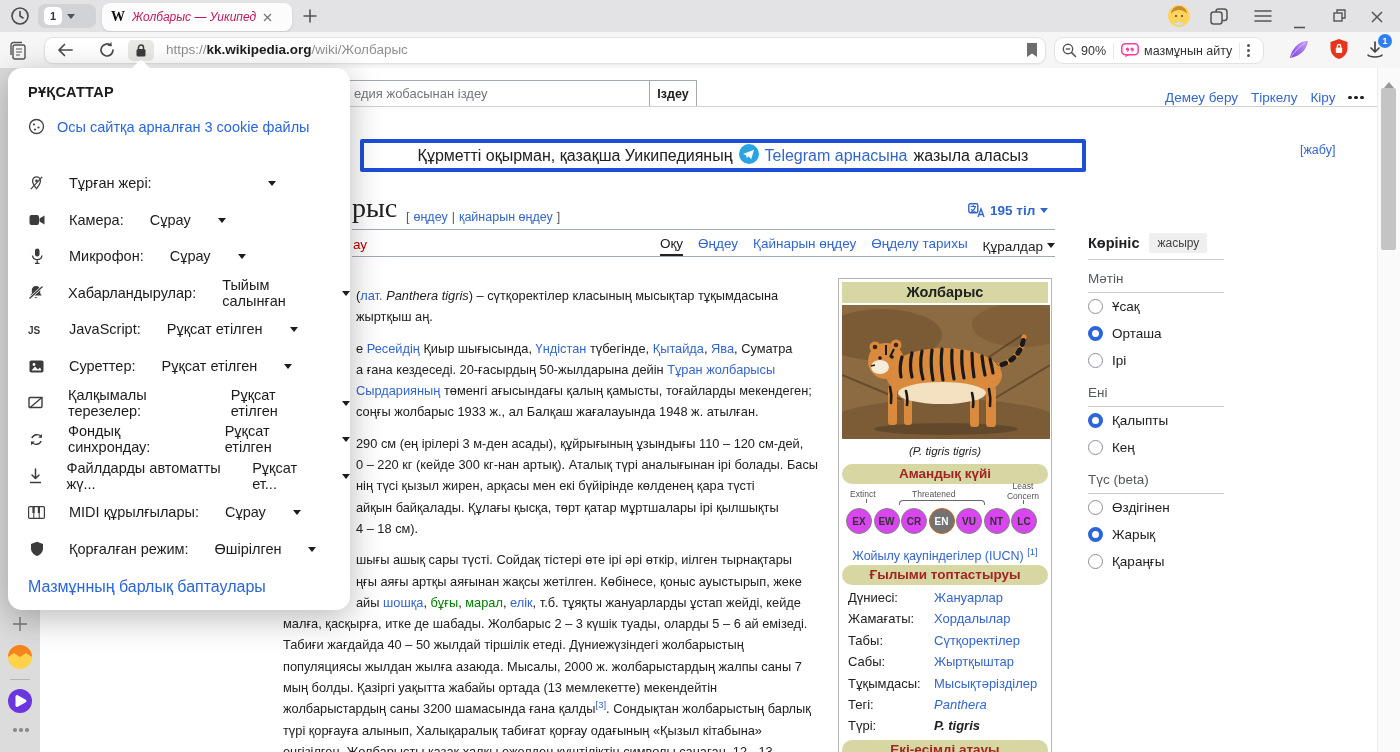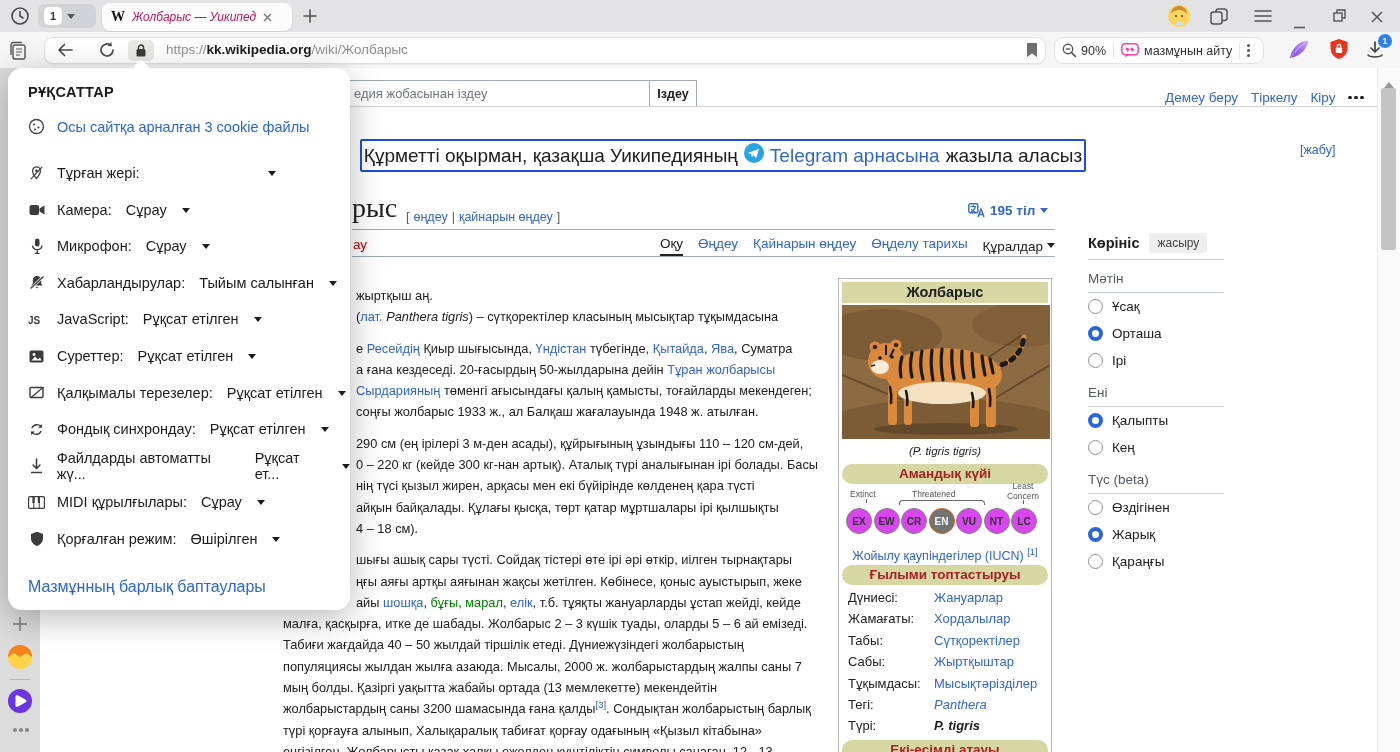--- a/index.html
+++ b/index.html
@@ -30,37 +30,37 @@
   
   .rail { left:0; top:68px; width:40px; height:684px; background:#dcdcdc; z-index:5; }
   .rail-div { left:10px; top:679px; width:20px; height:1px; background:#b5b5b5; z-index:6; }
 
   
   .panel { left:8px; top:68px; width:342px; height:542px; background:#fff; border-radius:14px; box-shadow:0 8px 34px rgba(0,0,0,.28); z-index:50; }
   .panel .notch { position:absolute; left:126px; top:-6px; width:14px; height:14px; background:#fff; transform:rotate(45deg); border-radius:3px; }
   .ptitle { position:absolute; left:20px; top:16px; font-size:14.5px; font-weight:700; letter-spacing:.3px; color:#1c1c1c; }
   .cookierow { position:absolute; left:20px; top:50px; display:flex; align-items:center; gap:12px; }
   .plink { color:#2a66d9; font-size:14.5px; }
-  .prow { position:absolute; left:20px; display:flex; align-items:center; gap:12px; height:22px; font-size:14.5px; color:#1c1c1c; }
+  .prow { position:absolute; left:20px; display:flex; align-items:center; gap:24px; height:22px; font-size:14.5px; color:#1c1c1c;margin-top:10px; }
   .prow .pv { margin-left:2px; }
   .prow .caret { width:0; height:0; border:4px solid transparent; border-top:5px solid #1c1c1c; margin-top:5px; margin-left:3px; }
   .prow.open .caret { position:absolute; left:237px; }
   .picon { width:17px; display:flex; justify-content:center; }
   .pfooter { position:absolute; left:20px; top:510px; font-size:16px; color:#2a66d9; }
   .pmenu { position:absolute; left:123px; top:113px; width:166px; background:#f7f7f7; border:1px solid #c4c4c4; border-radius:3px; box-shadow:0 3px 9px rgba(0,0,0,.22); z-index:60; }
   .pmi { height:24px; display:flex; align-items:center; padding:0 10px; font-size:13px; color:#1c1c1c; }
   .pmi svg { margin-left:auto; }
 
   
   .wsearch { left:345px; top:80px; width:305px; height:27px; border:1px solid #a2a9b1; font-size:13px; padding-left:8px; color:#202122; background:#fff; }
   .wsearch::placeholder { color:#72777d; }
   .wsearchbtn { left:649px; top:80px; width:48px; height:27px; border:1px solid #a2a9b1; background:#fff; font-size:12.5px; font-weight:600; color:#202122; display:flex; align-items:center; justify-content:center; }
   .headline { left:350px; top:106px; width:1027px; height:1px; background:#d0d0d0; }
   .toplinks { left:1165px; top:90px; display:flex; align-items:center; gap:13px; font-size:13.5px; color:#3366cc; }
-  .banner { left:360px; top:139px; width:726px; height:33px; border:2px solid #1d4ed8; border-radius:2px; background:#fff; display:flex; align-items:center; justify-content:center; gap:6px; font-size:19px; }
+  .banner { left:360px; top:139px; width:726px; height:33px; border:4px solid #1d4ed8; border-radius:2px; background:#fff; display:flex; align-items:center; justify-content:center; gap:6px; font-size:16px; }
   .bclose { left:1300px; top:143px; font-size:12.5px; color:#3366cc; }
   .wtitle { left:352px; top:192px; font-family:"Liberation Serif", serif; font-size:28px; color:#202122; }
   .editlinks { left:406px; top:210px; font-size:12.5px; color:#54595d; display:flex; gap:4px; }
   .editlinks .wl { color:#3366cc; }
   .langbox { left:968px; top:203px; display:flex; align-items:center; gap:5px; font-size:13.5px; color:#3366cc; font-weight:600; }
   .titlerule { left:352px; top:229px; width:703px; height:1px; background:#a2a9b1; }
   .talkfrag { left:353px; top:237px; font-size:13.5px; color:#ba0000; }
   .vtabs { left:352px; top:236px; width:703px; display:flex; justify-content:flex-end; gap:15px; font-size:13.5px; height:20px; }
   .vt { color:#3366cc; } .vt.active { color:#202122; border-bottom:2px solid #202122; } 
   .vt.menu { color:#202122; display:flex; align-items:center; gap:4px; }
@@ -346,22 +346,22 @@
 <div class="abs vtabs" id="view-tabs">
     <span class="vt active">Оқу</span>
     <span class="vt ">Өңдеу</span>
     <span class="vt ">Қайнарын өңдеу</span>
     <span class="vt ">Өңделу тарихы</span>
     <span class="vt menu">Құралдар<span class="chev"></span></span>
   </div>
 <div class="abs tabsrule"></div>
 
 <div class="abs article" id="article">
+    <div class="aline clip"><span>(</span><span class="wl">лат.</span><span> </span><span class="wi">Panthera tigris</span><span>) – сүтқоректілер класының мысықтар тұқымдасына</span></div>
     <div class="aline clip"><span>жыртқыш аң.</span></div>
-    <div class="aline clip"><span>(</span><span class="wl">лат.</span><span> </span><span class="wi">Panthera tigris</span><span>) – сүтқоректілер класының мысықтар тұқымдасына</span></div>
     <div class="aline clip pgap"><span>е </span><span class="wl">Ресейдің</span><span> Қиыр шығысында, </span><span class="wl">Үндістан</span><span> түбегінде, </span><span class="wl">Қытайда</span><span>, </span><span class="wl">Ява</span><span>, Суматра</span></div>
     <div class="aline clip"><span>а ғана кездеседі. 20-ғасырдың 50-жылдарына дейін </span><span class="wl">Тұран жолбарысы</span></div>
     <div class="aline clip"><span class="wl">Сырдарияның</span><span> төменгі ағысындағы қалың қамысты, тоғайларды мекендеген;</span></div>
     <div class="aline clip"><span>соңғы жолбарыс 1933 ж., ал Балқаш жағалауында 1948 ж. атылған.</span></div>
     <div class="aline clip pgap"><span>290 см (ең ірілері 3 м-ден асады), құйрығының ұзындығы 110 – 120 см-дей,</span></div>
     <div class="aline clip"><span>0 – 220 кг (кейде 300 кг-нан артық). Аталық түрі аналығынан ірі болады. Басы</span></div>
     <div class="aline clip"><span>нің түсі қызыл жирен, арқасы мен екі бүйірінде көлденең қара түсті</span></div>
     <div class="aline clip"><span>айқын байқалады. Құлағы қысқа, төрт қатар мұртшалары ірі қылшықты</span></div>
     <div class="aline clip"><span>4 – 18 см).</span></div>
     <div class="aline clip pgap"><span>шығы ашық сары түсті. Сойдақ тістері өте ірі әрі өткір, иілген тырнақтары</span></div>

